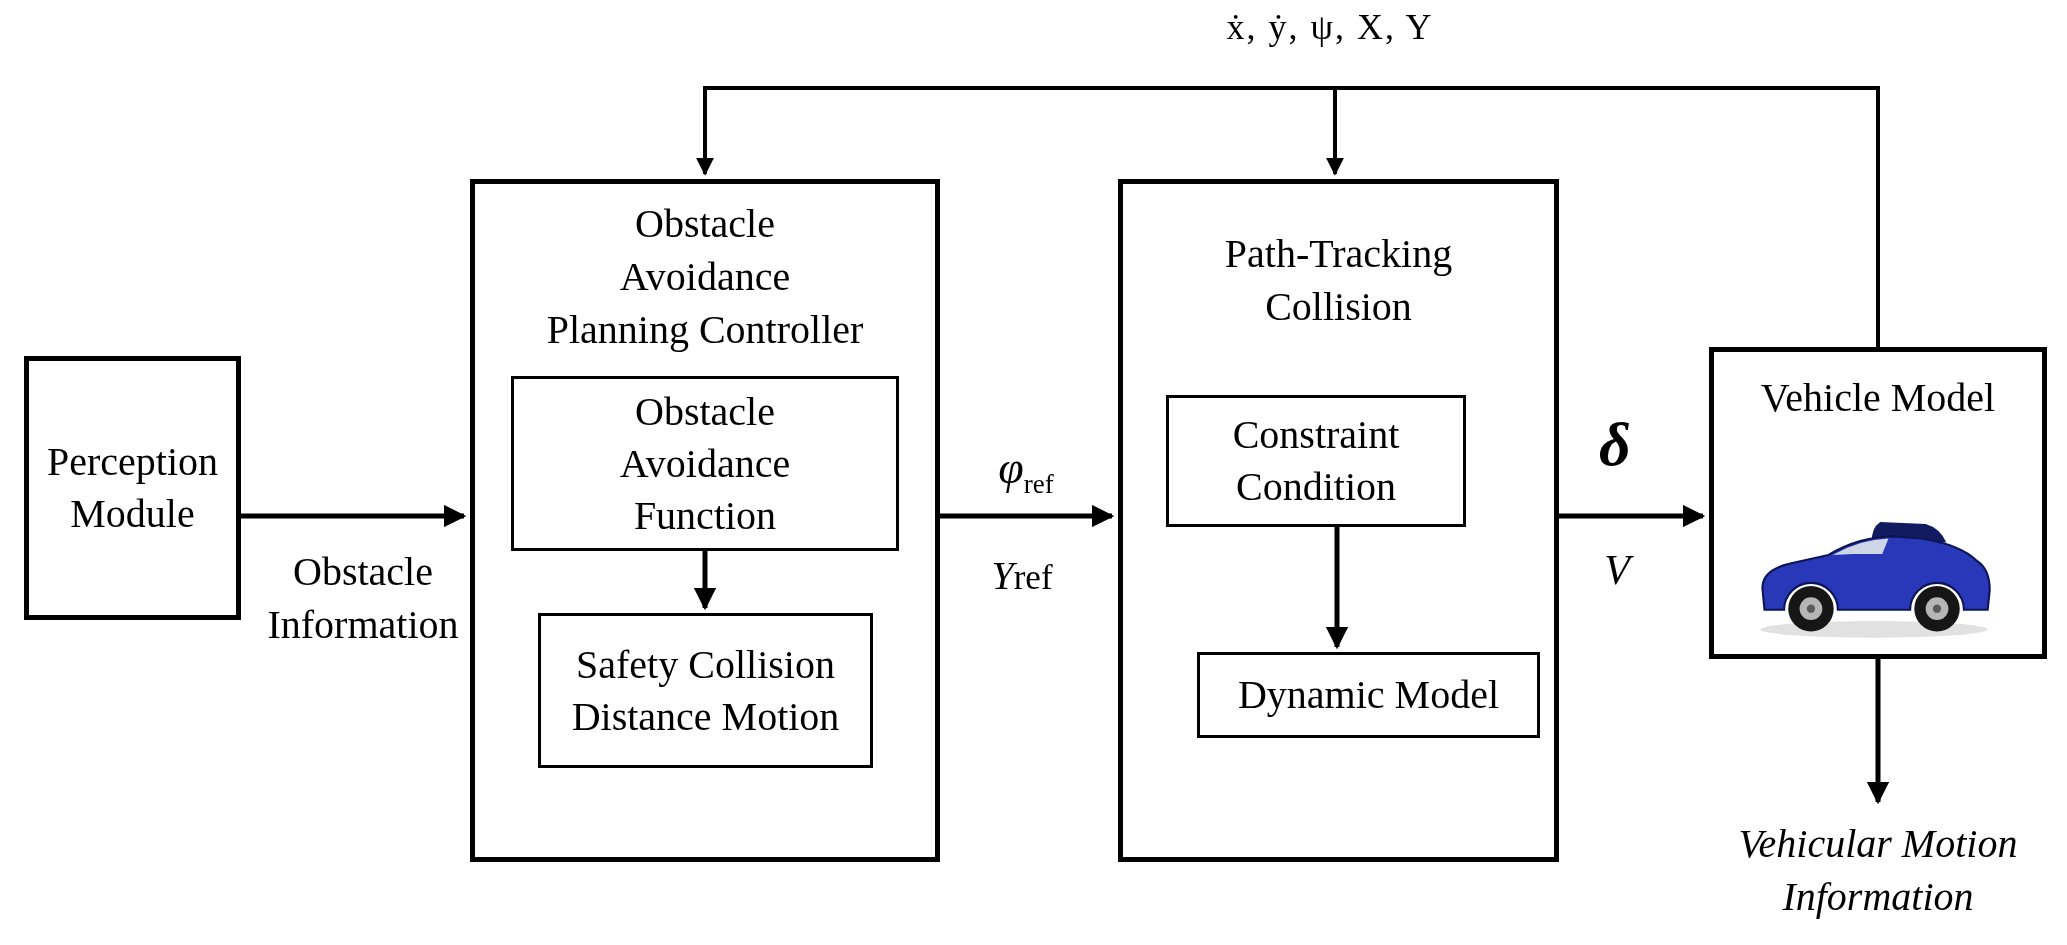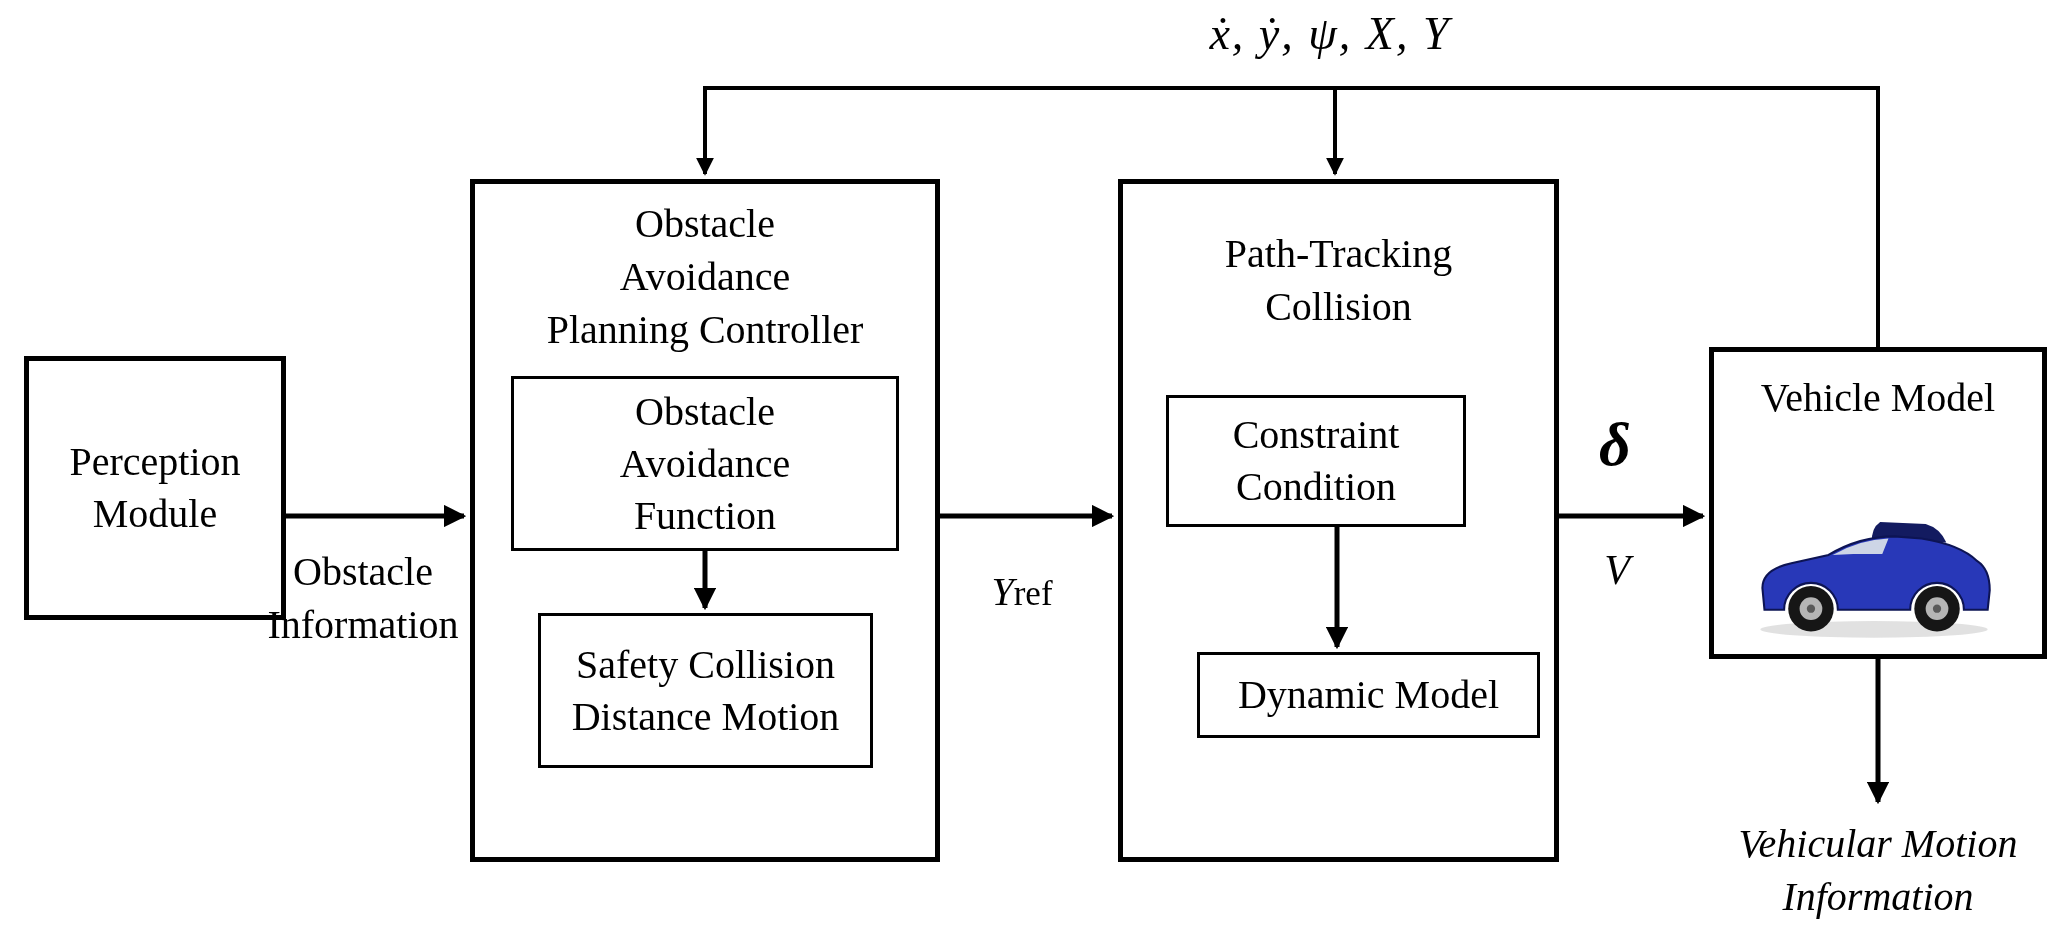--- a/index.html
+++ b/index.html
@@ -6,25 +6,25 @@
   html,body { background:#ffffff; }
   body { font-family:"Liberation Serif", serif; color:#000; }
   .canvas { position:relative; width:2067px; height:945px; background:#fff; overflow:hidden; }
   .wires { position:absolute; left:0; top:0; width:2067px; height:945px; }
   .box { position:absolute; border:5px solid #000; background:transparent; }
   .box.fill { background:#fff; }
   .inner { border-width:3px; display:flex; align-items:center; justify-content:center; background:#fff; }
   .txt { white-space:pre-line; text-align:center; font-size:40px; line-height:1.3; }
   .label { position:absolute; text-align:center; font-size:40px; line-height:1.32; white-space:pre-line; }
   .flex-center { display:flex; align-items:center; justify-content:center; }
-  .feedback-label { font-size:46px; font-style:italic; letter-spacing:2px; }
+  .feedback-label { font-size:36px; letter-spacing:2px; }
   .phi-label { font-size:46px; }
   .phi-label .sym { font-style:italic; }
   .phi-label sub { font-size:27px; font-style:normal; }
-  .yref-label { font-size:40px;margin-top:16px; }
+  .yref-label { font-size:40px; }
   .yref-label .sym { font-style:italic; }
   .yref-label .suffix { font-size:35px; }
   .delta-label { font-size:62px; font-style:italic; font-weight:bold; }
   .v-label { font-size:42px; font-style:italic; }
   .car { position:absolute; left:1750px; top:500px; width:248px; height:142px; }
 </style>
 </head>
 <body>
 
 <div class="canvas">
@@ -44,21 +44,21 @@
     <line x1="1559" y1="516" x2="1703" y2="516" stroke="#000" stroke-width="5" marker-end="url(#arrow)"></line>
 
     <line x1="705" y1="551" x2="705" y2="608" stroke="#000" stroke-width="5" marker-end="url(#arrow)"></line>
     <line x1="1337" y1="527" x2="1337" y2="647" stroke="#000" stroke-width="5" marker-end="url(#arrow)"></line>
 
     <line x1="1878" y1="659" x2="1878" y2="802" stroke="#000" stroke-width="5" marker-end="url(#arrow)"></line>
   </svg>
 
   <div class="label feedback-label" style="left:1080px; top:4px; width:500px;">ẋ, ẏ, ψ, X, Y</div>
 
-  <div class="box fill flex-center" style="left:24px; top:356px; width:262px; height:264px;">
+  <div class="box fill flex-center" style="left:24px; top:356px; width:217px; height:264px;">
     <div class="txt">Perception
 Module</div>
   </div>
 
   <div class="label" style="left:243px; top:546px; width:240px;">Obstacle
 Information</div>
 
   <div class="box" style="left:470px; top:179px; width:470px; height:683px;"></div>
   <div class="label" style="left:470px; top:198px; width:470px;">Obstacle
 Avoidance
@@ -66,20 +66,21 @@
   <div class="box inner" style="left:511px; top:376px; width:388px; height:175px;">
     <div class="txt">Obstacle
 Avoidance
 Function</div>
   </div>
   <div class="box inner" style="left:538px; top:613px; width:335px; height:155px;">
     <div class="txt">Safety Collision
 Distance Motion</div>
   </div>
 
+  <div class="label phi-label" style="left:958px; top:438px; width:136px;"><span class="sym">φ</span><sub>ref</sub></div>
   <div class="label yref-label" style="left:952px; top:550px; width:140px;"><span class="sym">Y</span><span class="suffix">ref</span></div>
 
   <div class="box" style="left:1118px; top:179px; width:441px; height:683px;"></div>
   <div class="label" style="left:1118px; top:228px; width:441px;">Path-Tracking
 Collision</div>
   <div class="box inner" style="left:1166px; top:395px; width:300px; height:132px;">
     <div class="txt">Constraint
 Condition</div>
   </div>
   <div class="box inner" style="left:1166px; top:652px; width:343px; height:86px;margin-left:31px;">

